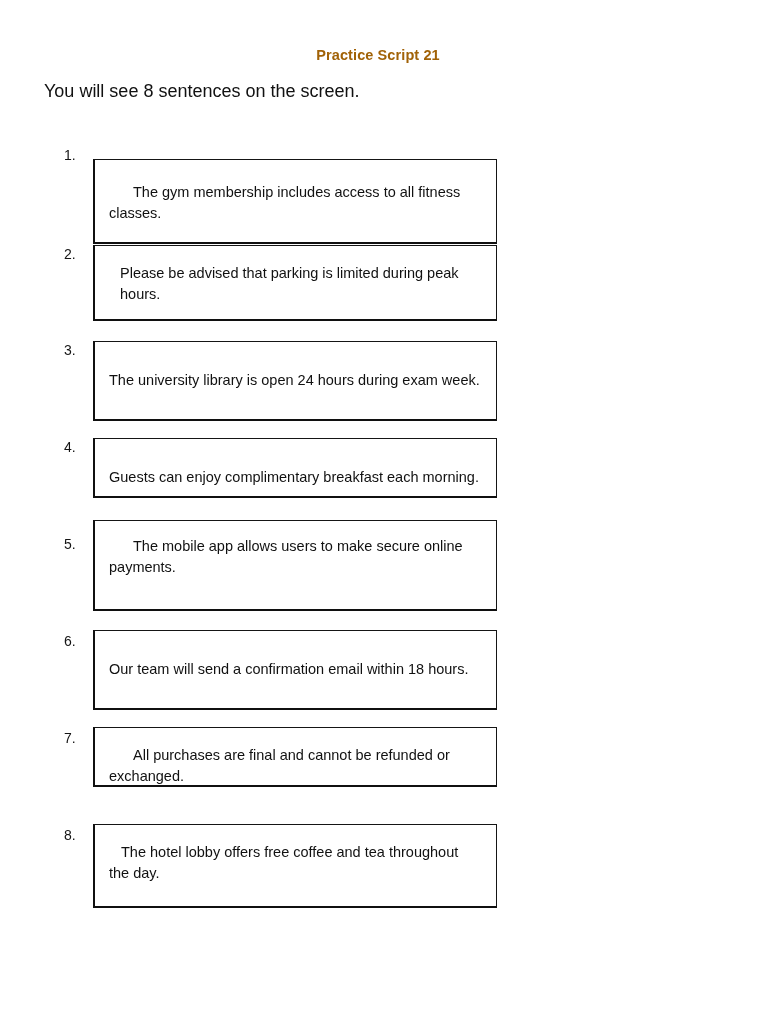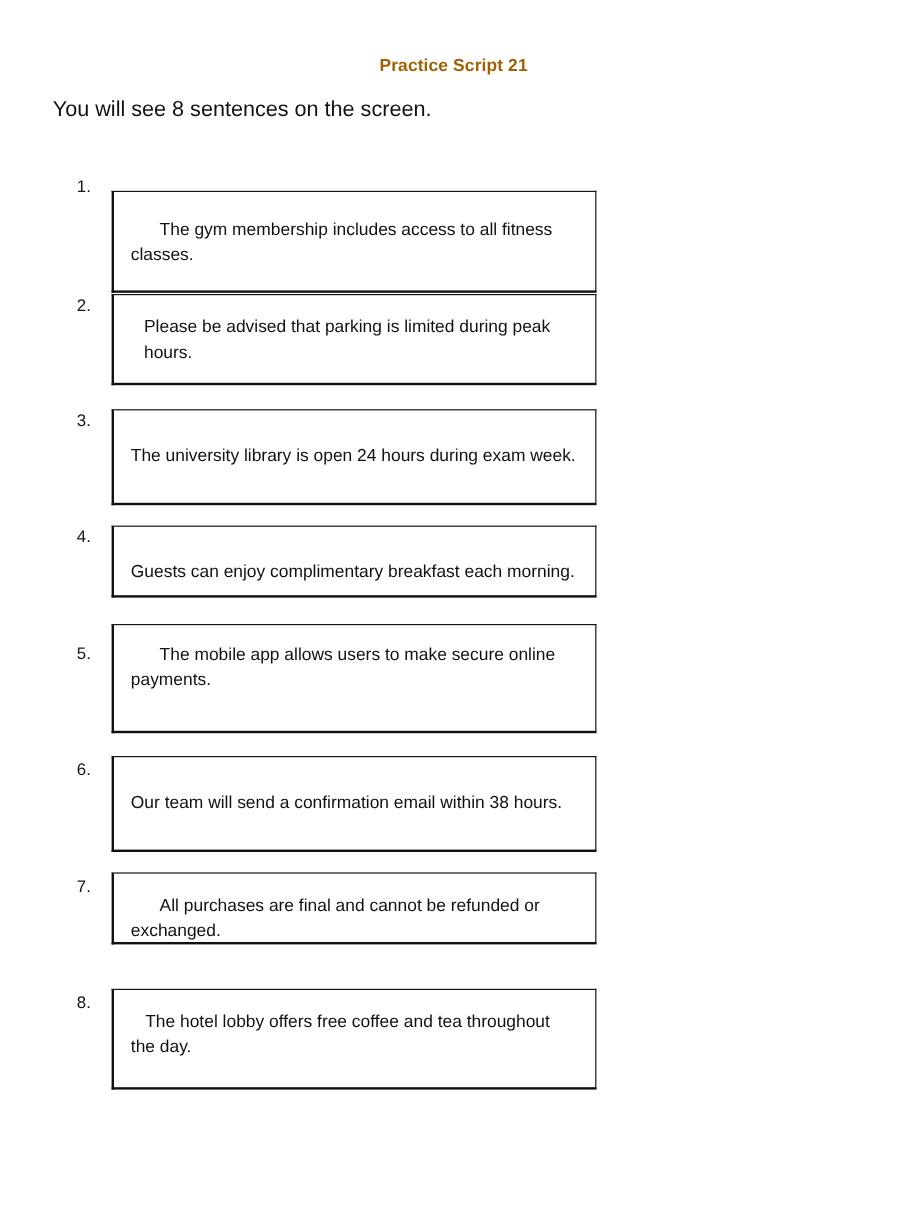--- a/index.html
+++ b/index.html
@@ -140,21 +140,21 @@
     <div class="item">
       <div class="item-num" style="top:537px;">5.</div>
       <div class="sentence-box box-2line" style="top:520px; height:91px;">
         <div class="sentence-text indented" style="padding-top:15px;">The mobile app allows users to make secure online payments.</div>
       </div>
     </div>
 
     <div class="item">
       <div class="item-num" style="top:634px;">6.</div>
       <div class="sentence-box box-1line" style="top:630px; height:80px;">
-        <div class="sentence-text" style="padding-top:28px;">Our team will send a confirmation email within 38 hours.</div>
+        <div class="sentence-text" style="padding-top:28px;">Our team will send a confirmation email within 18 hours.</div>
       </div>
     </div>
 
     <div class="item">
       <div class="item-num" style="top:731px;">7.</div>
       <div class="sentence-box box-2line" style="top:727px; height:60px;">
         <div class="sentence-text indented" style="padding-top:17px;">All purchases are final and cannot be refunded or exchanged.</div>
       </div>
     </div>
 

